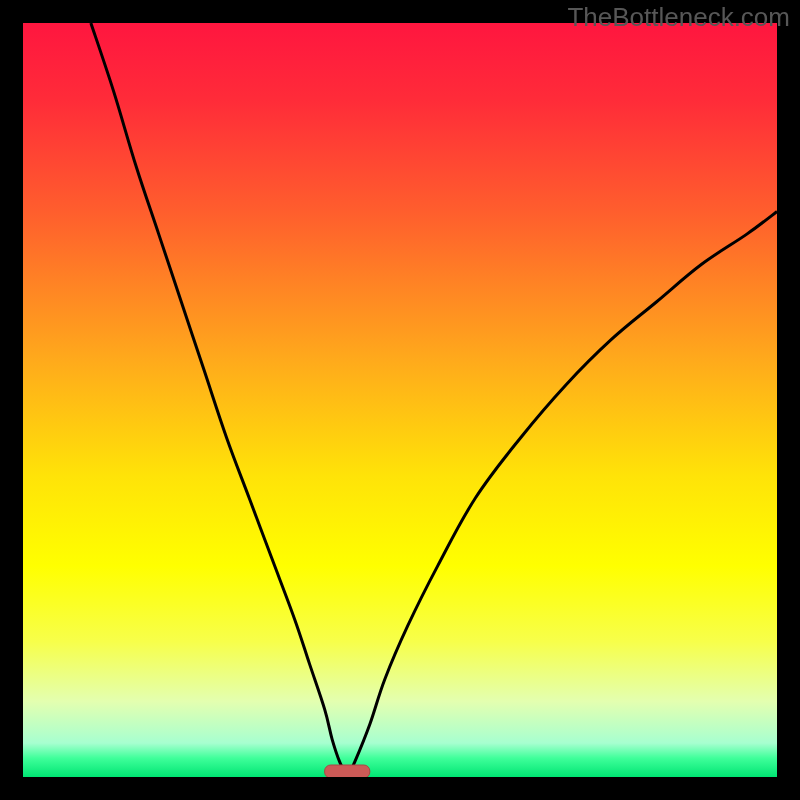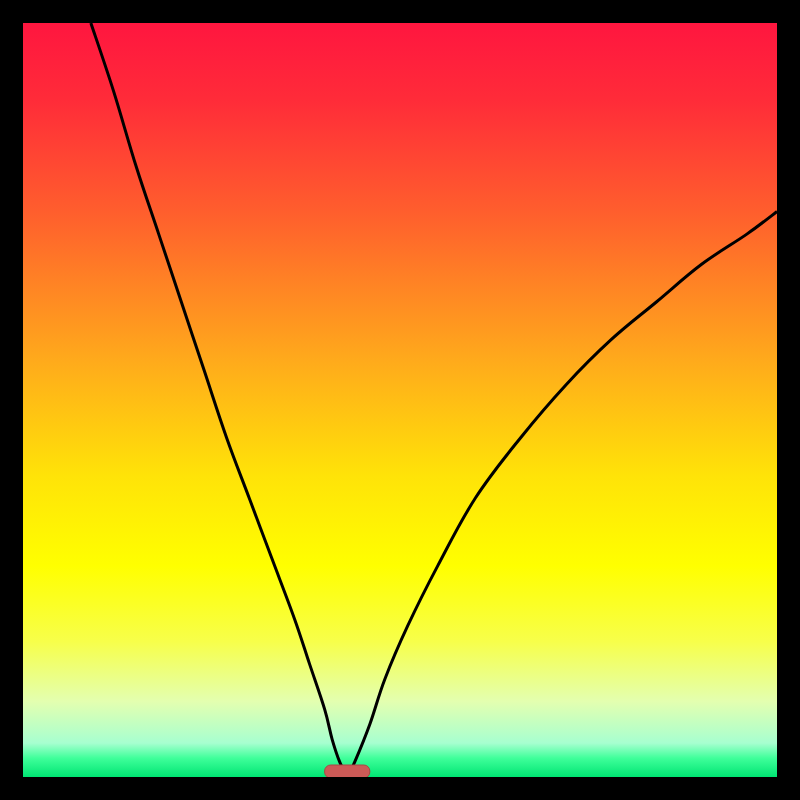--- a/index.html
+++ b/index.html
@@ -54,13 +54,14 @@
           <stop offset="95.5%" stop-color="#a7ffd0"></stop>
           <stop offset="97.5%" stop-color="#3fff9a"></stop>
           <stop offset="100%" stop-color="#00e573"></stop>
         </linearGradient>
     </defs>
     <rect x="0" y="0" width="754" height="754" fill="url(#bg-grad)"></rect>
     <path id="curve-left" fill="none" stroke-width="3" d="M 67.86 0 C 71.9316 12.214800000000002, 82.3368 42.073200000000014, 90.47999999999999 67.86000000000001 C 98.62319999999998 93.64680000000001, 104.95679999999999 117.47319999999999, 113.1 143.26 C 121.2432 169.0468, 127.57679999999999 186.6904, 135.72 211.12 C 143.8632 235.5496, 150.1968 254.55040000000002, 158.34 278.98 C 166.4832 303.4096, 172.81679999999997 322.4104, 180.95999999999998 346.84 C 189.1032 371.26959999999997, 195.4368 391.6276, 203.58 414.7 C 211.72320000000002 437.7724, 218.05679999999998 453.3048, 226.2 475.02 C 234.3432 496.73519999999996, 240.67680000000001 513.6248, 248.82000000000002 535.34 C 256.96320000000003 557.0552, 264.654 576.6591999999999, 271.44 595.66 C 278.226 614.6608, 281.09119999999996 624.6136, 286.52 640.9 C 291.9488 657.1863999999999, 297.52840000000003 672.568, 301.6 686.14 C 305.6716 699.712, 306.4256 706.7995999999999, 309.14 716.3 C 311.8544 725.8004, 313.9656 732.1339999999999, 316.68 738.92 C 319.3944 745.706, 322.8628 751.2856, 324.21999999999997 754" stroke="#000000"></path>
     <path id="curve-right" fill="none" stroke-width="3" d="M 324.21999999999997 754 C 325.57719999999995 751.2856, 327.6884 748.4204, 331.76 738.92 C 335.8316 729.4196, 341.41120000000006 716.1492000000001, 346.84000000000003 701.22 C 352.2688 686.2908, 355.13399999999996 673.6236, 361.91999999999996 655.98 C 368.70599999999996 638.3364, 375.0396 623.558, 384.54 603.2 C 394.04040000000003 582.8420000000001, 402.4852000000001 565.9524, 414.70000000000005 542.88 C 426.9148 519.8076, 437.4708 498.0924, 452.4 475.02 C 467.32919999999996 451.94759999999997, 481.35360000000003 435.058, 497.64000000000004 414.7 C 513.9264000000001 394.342, 526.5936 379.56359999999995, 542.88 361.91999999999996 C 559.1664 344.27639999999997, 571.8336 331.6092, 588.12 316.68 C 604.4064 301.7508, 617.0736 292.552, 633.36 278.98 C 649.6464 265.408, 662.3136000000001 253.49479999999997, 678.6 241.27999999999997 C 694.8864 229.06519999999998, 710.2679999999999 220.6204, 723.8399999999999 211.12 C 737.4119999999999 201.61960000000002, 748.5712 192.5716, 754 188.5" stroke="#000000"></path>
     <rect id="marker" rx="6" ry="6" height="13" x="301.59999999999997" y="742" width="45.239999999999995" fill="#cc5a57" stroke="#a84846" stroke-width="1"></rect>
   </svg>
+  <div class="watermark">TheBottleneck.com</div>
 </div>
 
 </body></html>

